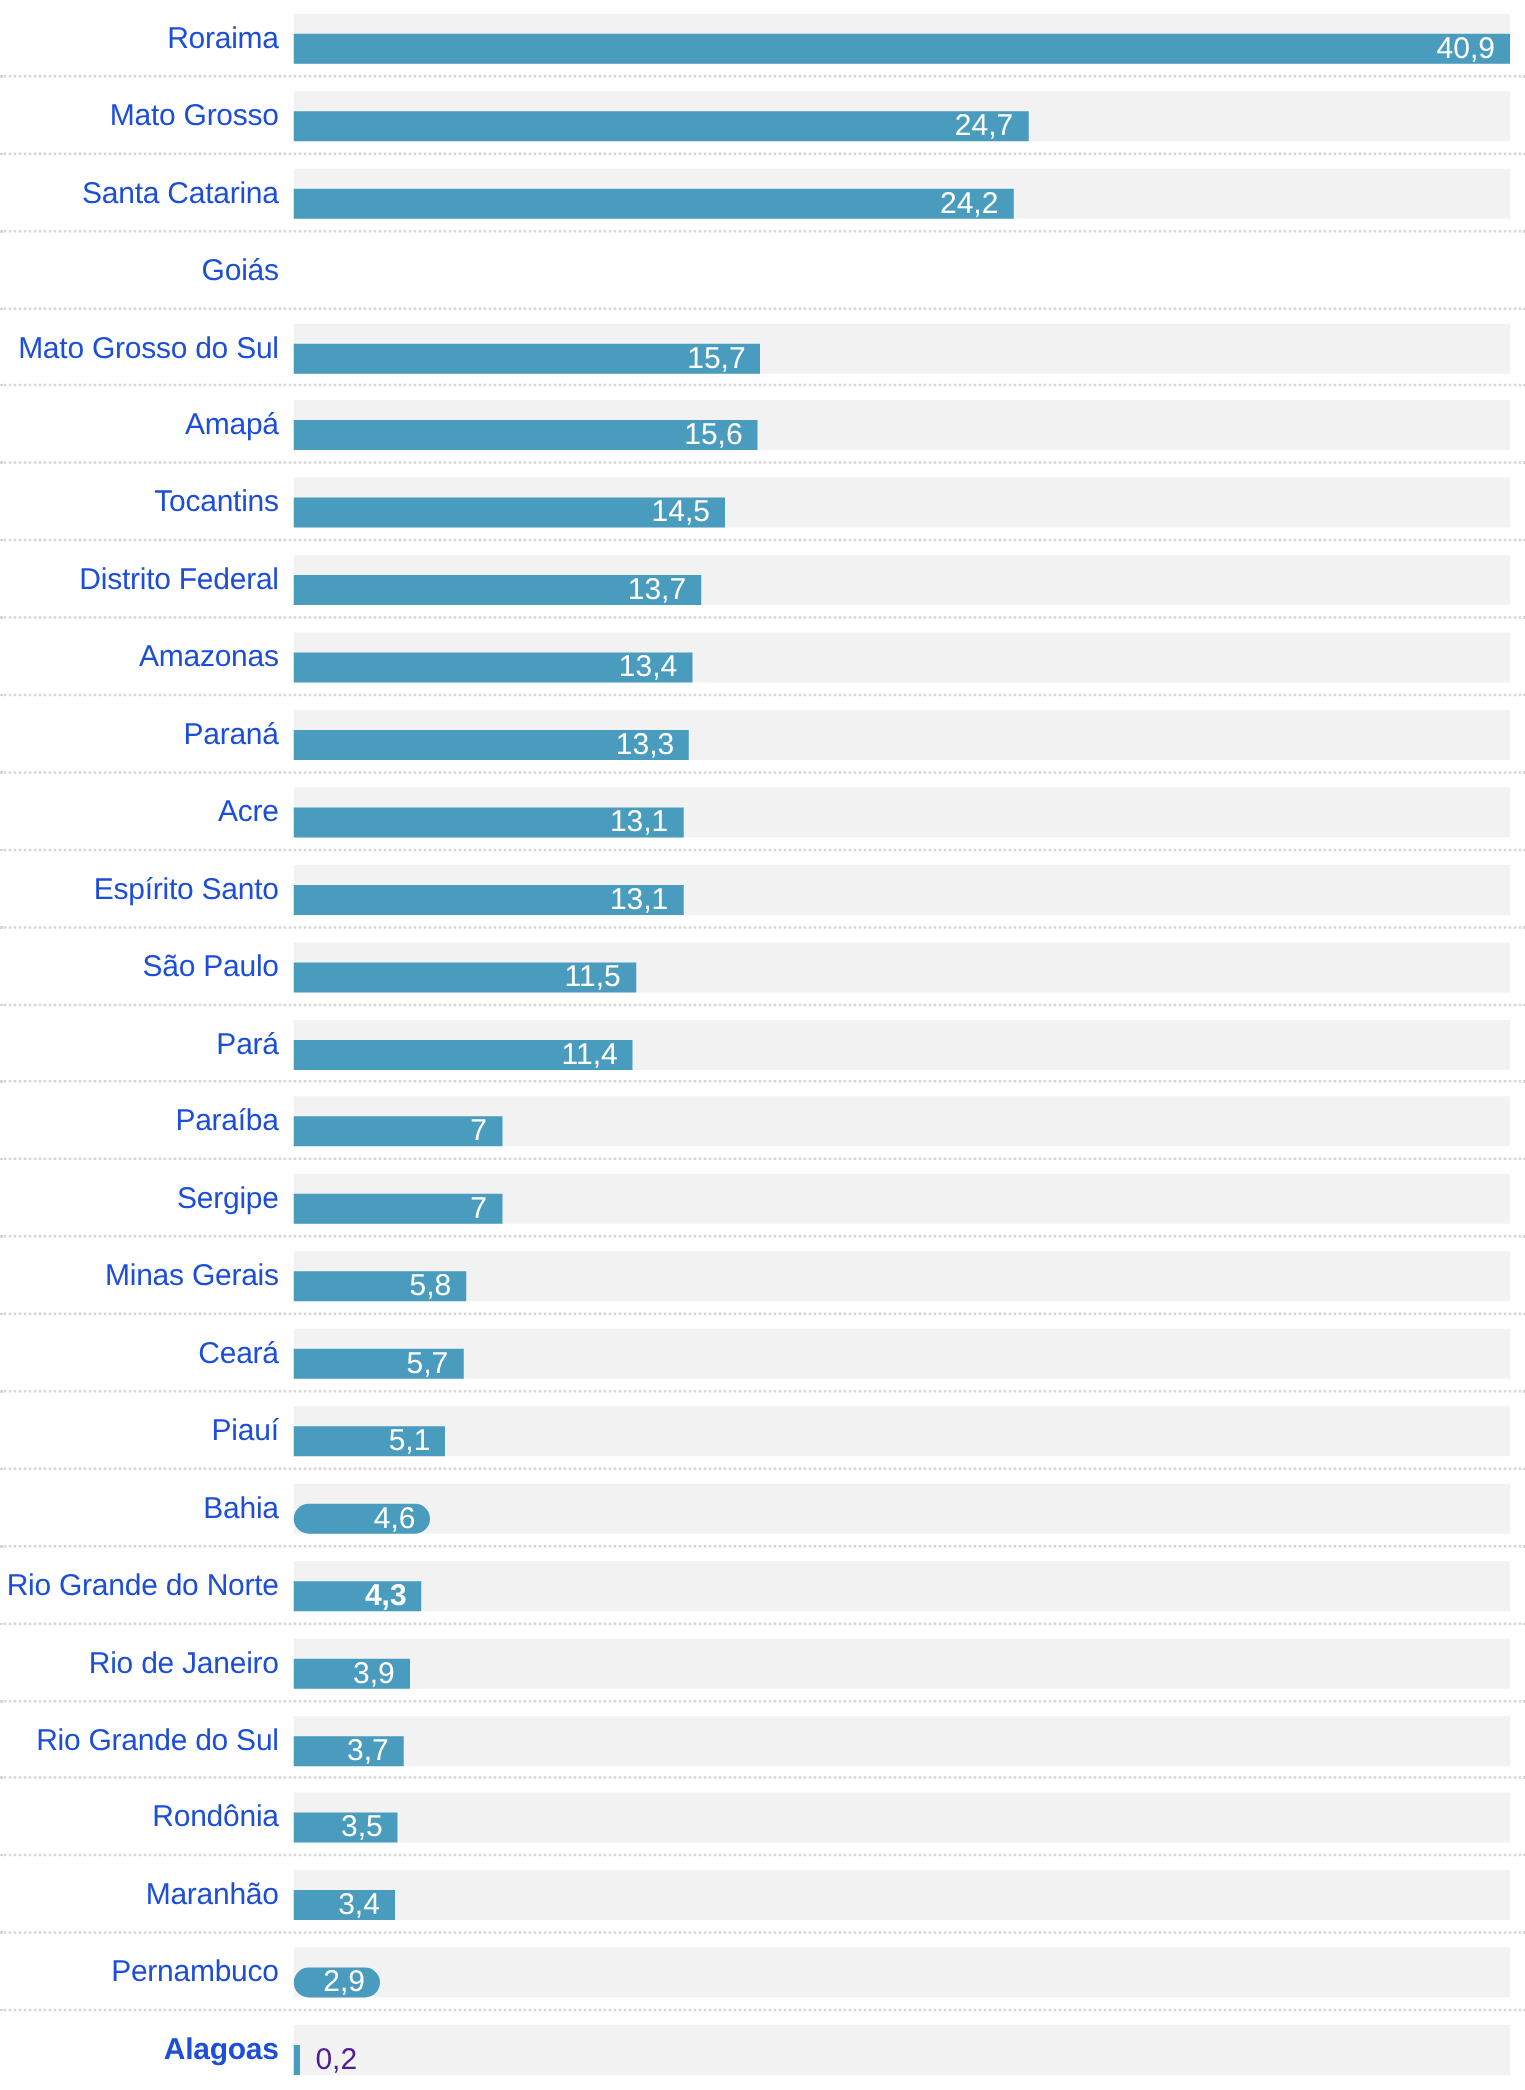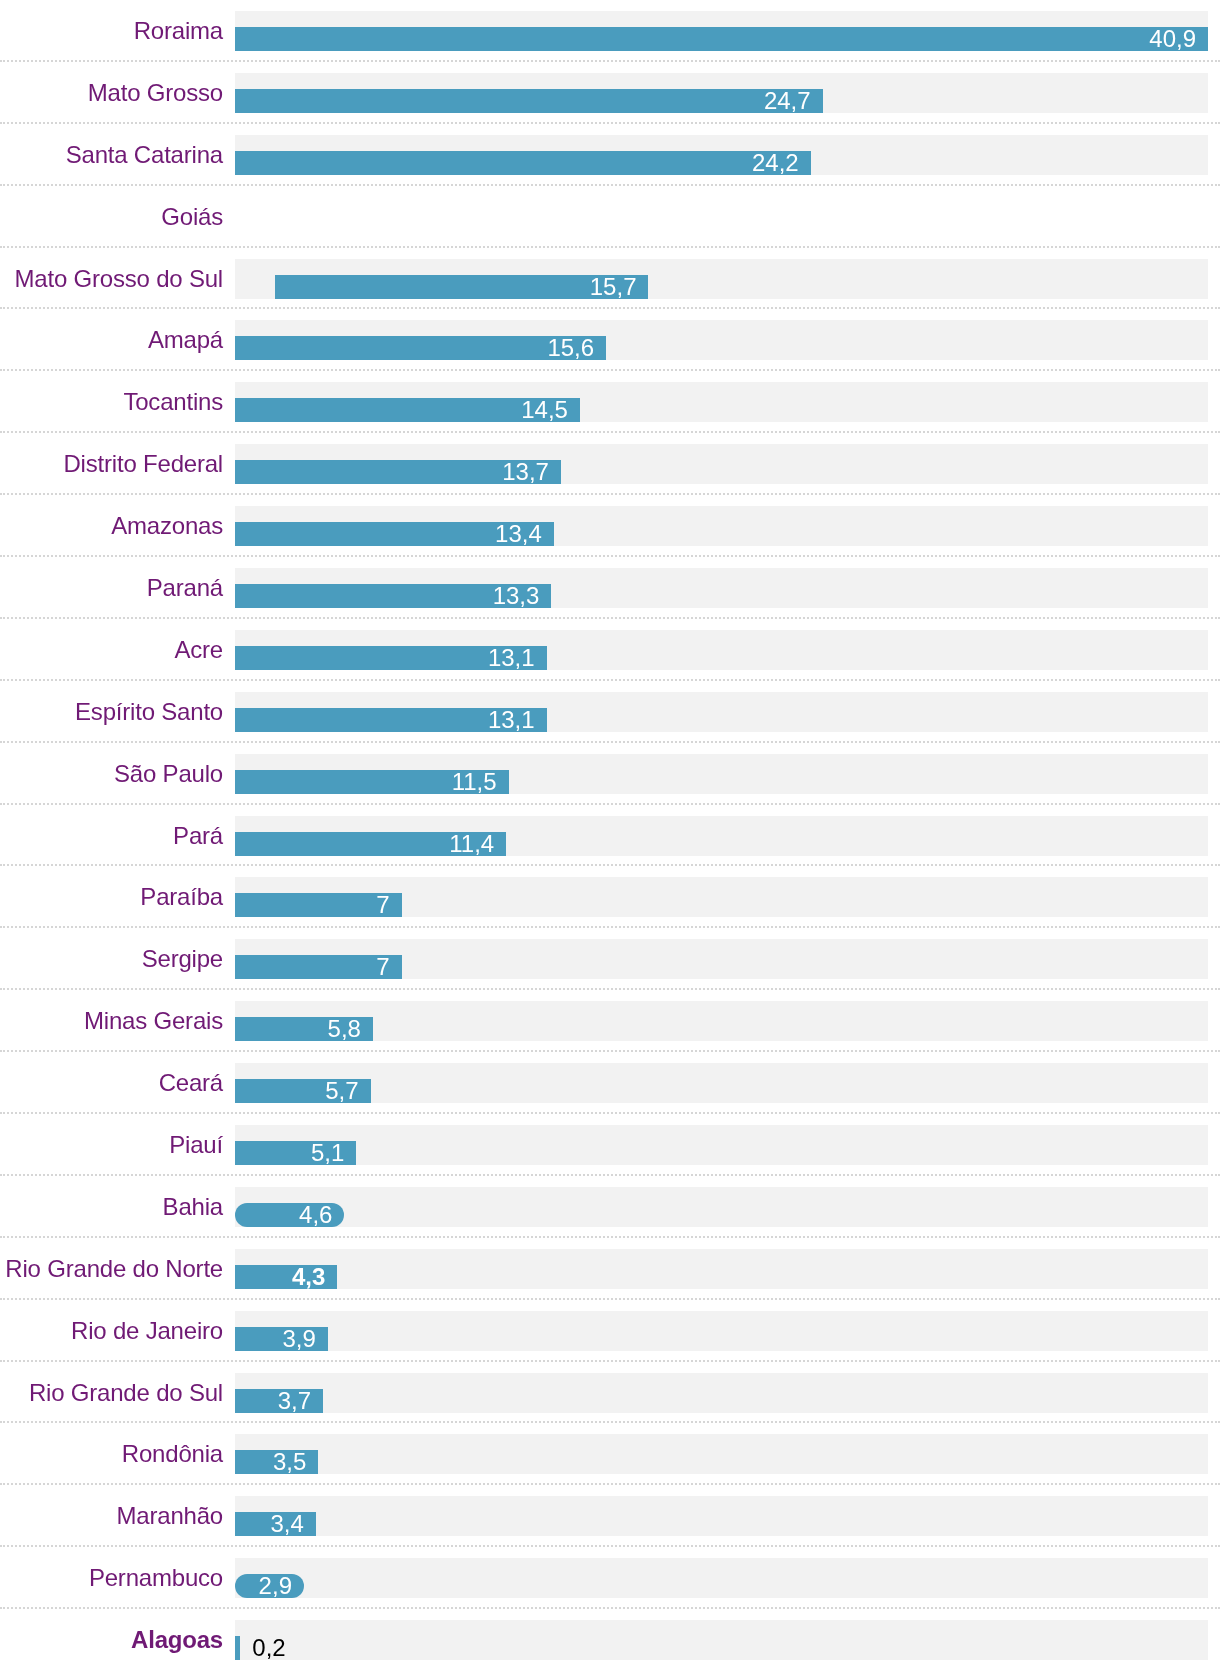--- a/index.html
+++ b/index.html
@@ -35,21 +35,21 @@
     border-bottom: 2px dotted #d6d6d6;
   }
 
   .cat-label {
     width: 235px;
     min-width: 235px;
     text-align: right;
     padding-right: 12px;
     box-sizing: border-box;
     font-size: 24px;
-    color: #701a75;
+    color: #1d4ed8;
     letter-spacing: -0.2px;
     white-space: nowrap;
     line-height: 1;
   }
   .cat-label.bold { font-weight: bold; }
 
   .track {
     position: relative;
     flex: 1;
     height: 40px;
@@ -71,21 +71,21 @@
   .bar-value {
     font-size: 24px;
     color: #ffffff;
     padding-right: 12px;
     white-space: nowrap;
     line-height: 1;
   }
   .bar-value.outside {
     position: absolute;
     left: 100%;
-    color: #000000;
+    color: #4c1d95;
     padding-right: 0;
     padding-left: 12px;
   }
 </style>
 </head>
 <body>
 
 <div id="chart">
     <div class="row">
       <div class="cat-label">Roraima</div>
@@ -114,21 +114,21 @@
       </div>
       <div class="sep"></div>
     </div>
     <div class="row">
       <div class="cat-label">Goiás</div>
       <div class="sep"></div>
     </div>
     <div class="row">
       <div class="cat-label">Mato Grosso do Sul</div>
       <div class="track">
-        <div class="bar" style="width: 38.3863%; margin-left: 40px;">
+        <div class="bar" style="width: 38.3863%;">
           <span class="bar-value">15,7</span>
         </div>
       </div>
       <div class="sep"></div>
     </div>
     <div class="row">
       <div class="cat-label">Amapá</div>
       <div class="track">
         <div class="bar" style="width: 38.1418%;">
           <span class="bar-value">15,6</span>

